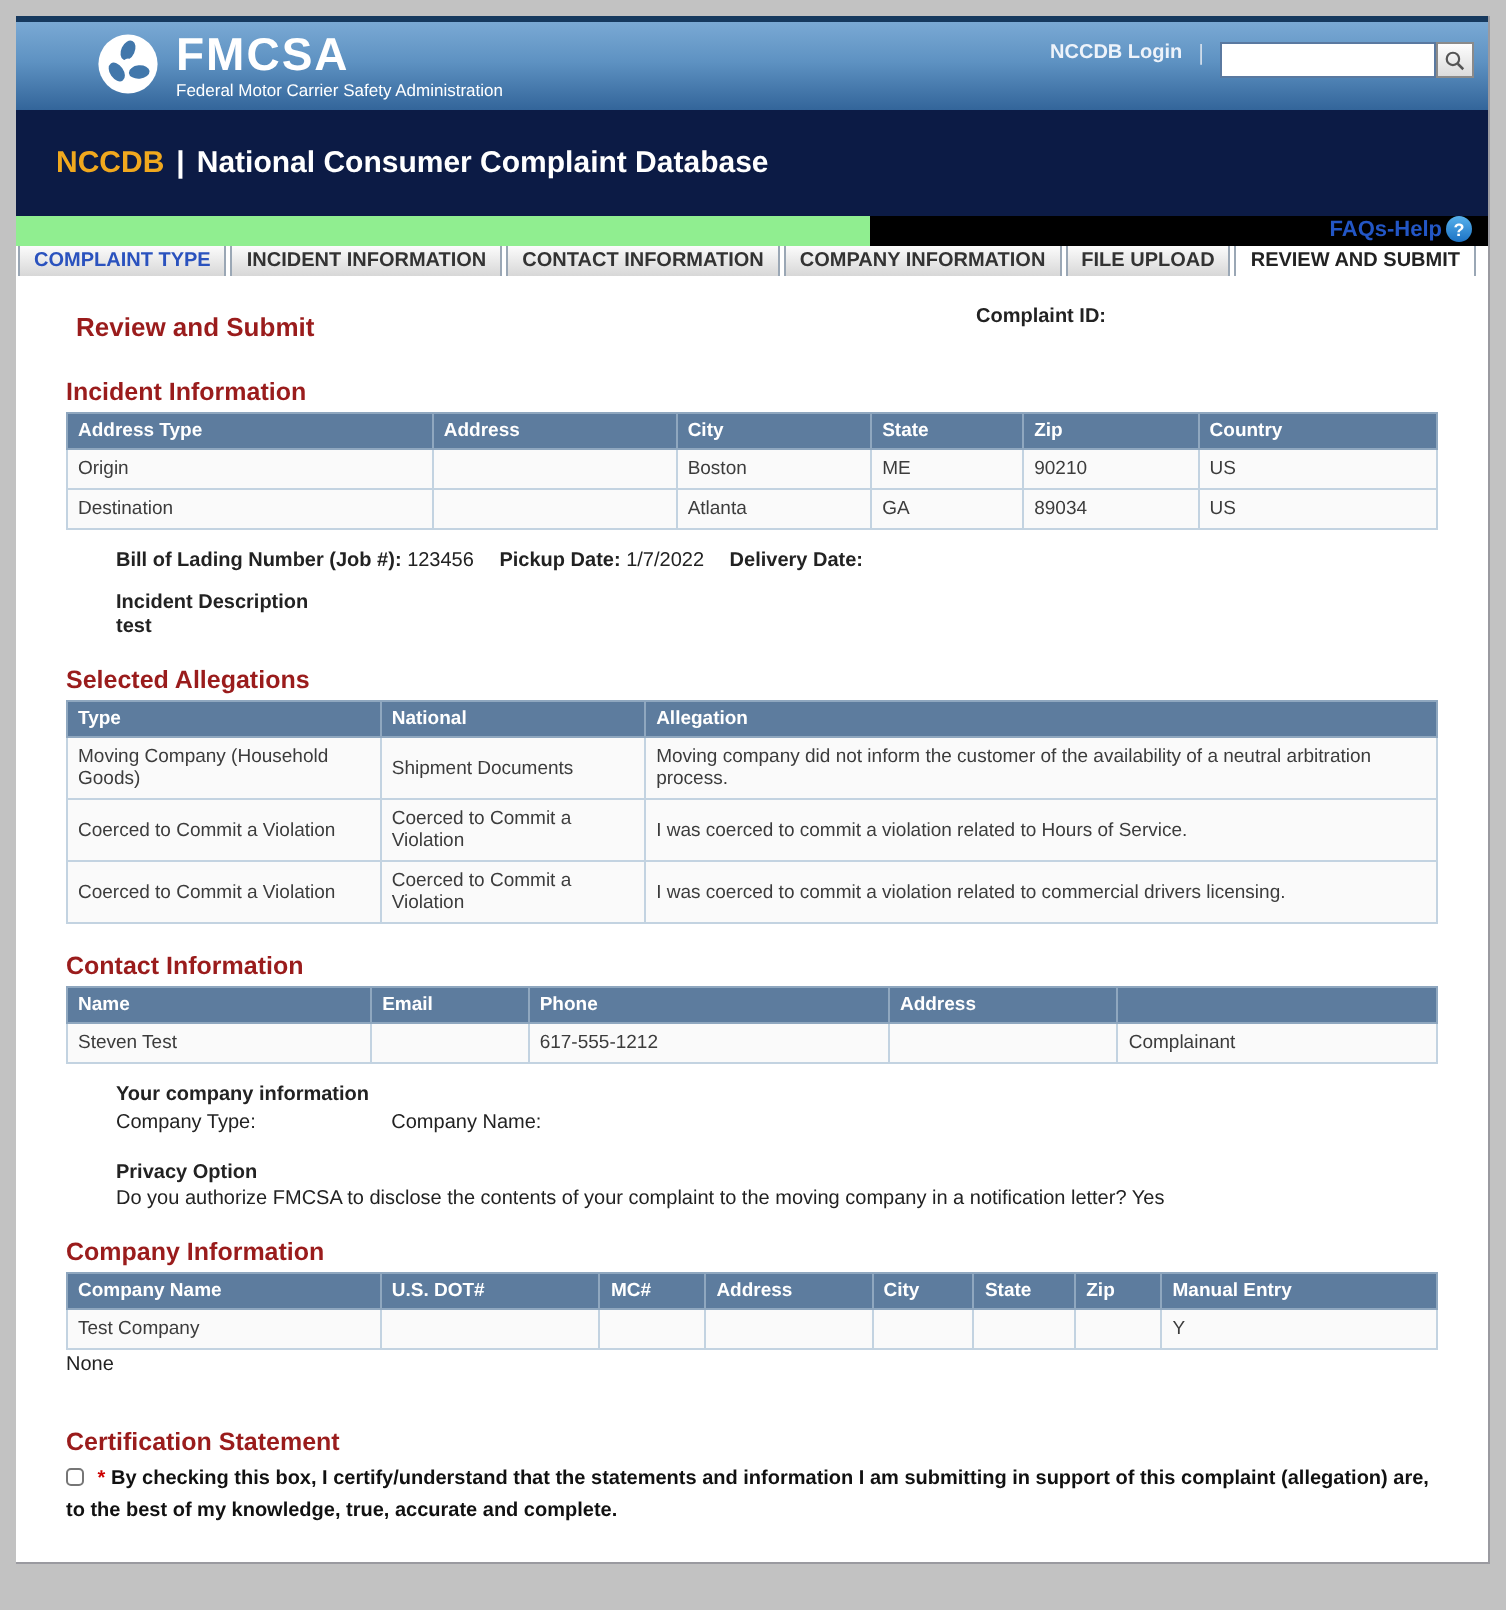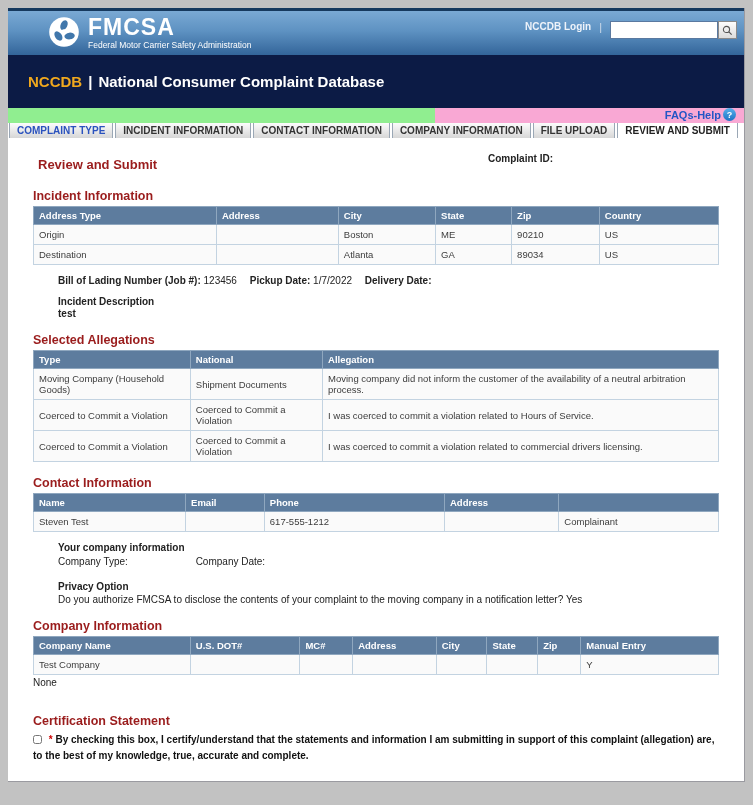--- a/index.html
+++ b/index.html
@@ -22,21 +22,21 @@
   .search-input { width: 108px; height: 18px; border: 1px solid #5a7апрись; border: 1px solid #5a79a0; font-size: 10px; padding: 0 3px; }
   .search-btn { width: 19px; height: 18px; border: 1px solid #8a8a8a; background: linear-gradient(#fdfdfd,#dcdcdc); cursor: pointer; display:flex; align-items:center; justify-content:center; }
 
   
   .banner { height: 53px; background: #0c1b45; display: flex; align-items: center; padding-left: 20px; }
   .banner .brand { color: #f0a81e; font-size: 15px; font-weight: bold; }
   .banner .sep { color: #fff; font-size: 15px; font-weight: bold; margin: 0 6px; }
   .banner .title { color: #fff; font-size: 15px; font-weight: bold; }
 
   
-  .progress-row { height: 15px; background: #f9a8d4; position: relative; }
+  .progress-row { height: 15px; background: #000000; position: relative; }
   .progress-fill { position: absolute; left: 0; top: 0; height: 15px; width: 427px; background: #90ee90; }
   .faqs { position: absolute; right: 8px; top: 0; display: flex; align-items: center; }
   .faqs-label { color: #2356c5; font-weight: bold; font-size: 11px; cursor: pointer; }
   .help-icon { width: 13px; height: 13px; border-radius: 50%; margin-left: 2px;
     background: linear-gradient(#57b1ec,#1c72c4); color: #fff; font-size: 9px; font-weight: bold;
     display: flex; align-items: center; justify-content: center; cursor: pointer; }
 
   
   .tab-row { display: flex; padding-left: 1px; height: 15px; align-items: flex-end; }
   .tab { font-size: 10px; font-weight: bold; color: #333; padding: 3px 7px 2px 7px;
@@ -242,21 +242,21 @@
         <td></td>
         <td>Complainant</td>
       </tr>
     </tbody>
       </table>
 
     <div class="indent-block">
       <div class="lbl">Your company information</div>
       <div class="company-info-line" style="margin-top:3px;">
         <span class="val">Company Type:</span>
-        <span class="val" style="margin-left:55px;">Company Date:</span>
+        <span class="val" style="margin-left:55px;">Company Name:</span>
       </div>
       <div class="privacy-heading">Privacy Option</div>
       <div class="privacy-text">
         <span>Do you authorize FMCSA to disclose the contents of your complaint to the moving company in a notification letter?</span>
         <span>Yes</span>
       </div>
     </div>
 
     <div class="section-heading">Company Information</div>
     <table>

